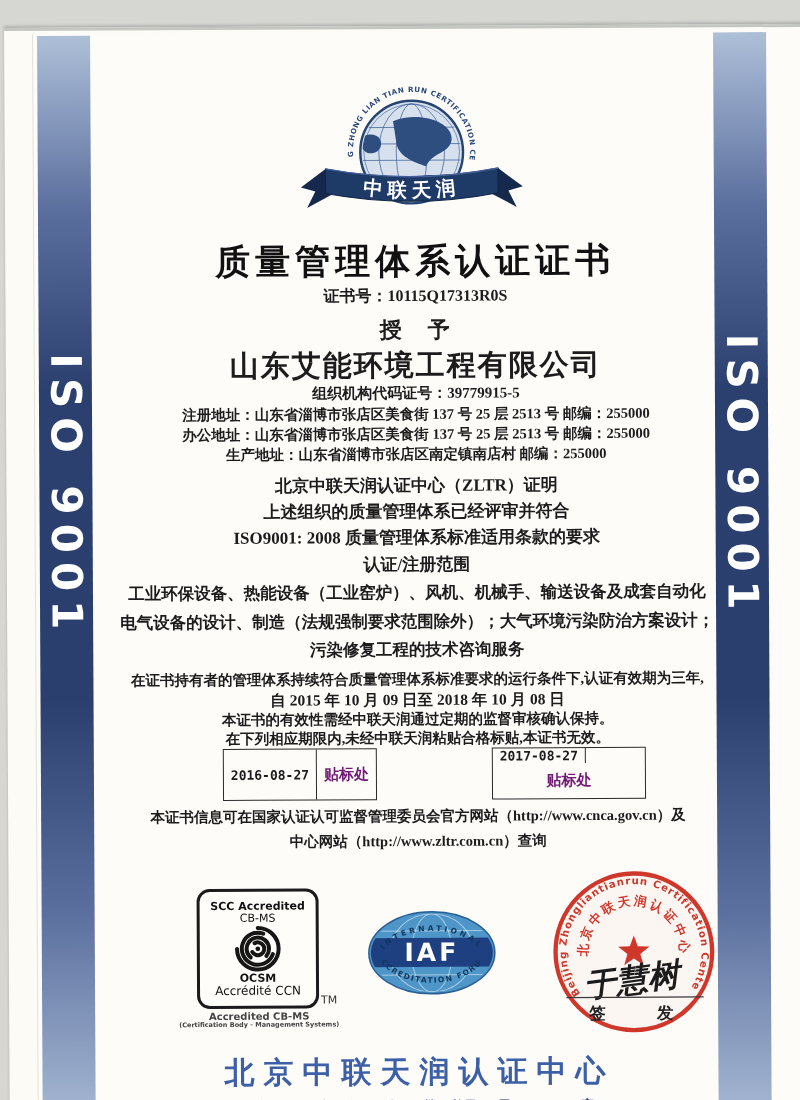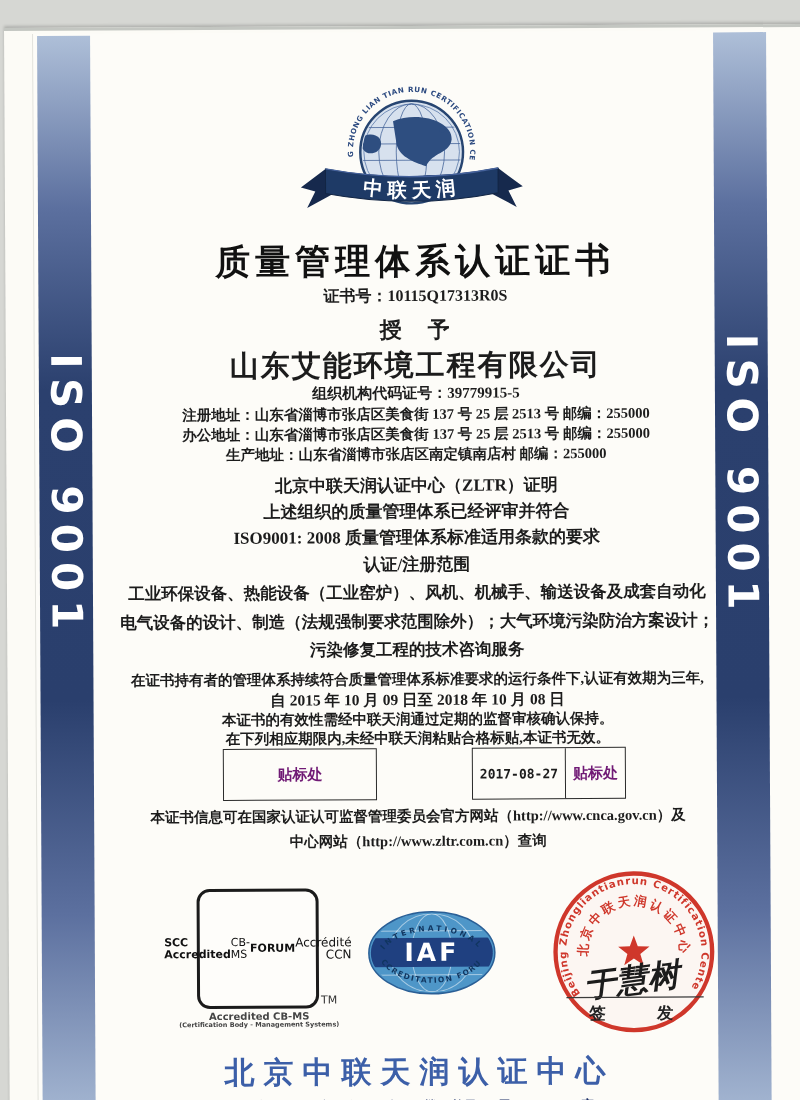--- a/index.html
+++ b/index.html
@@ -33,21 +33,21 @@
   .scope{font-size:16.5px;font-weight:bold;height:28px;}
   .valid{font-size:14.5px;font-weight:bold;height:20px;}
   .info{font-size:14.5px;font-weight:bold;height:25px;}
   
   .sbox{position:absolute;top:722px;width:152px;height:50px;border:1.5px solid #2a2a2a;display:flex;}
   .sbox .date{width:92px;border-right:1.5px solid #2a2a2a;display:flex;align-items:center;justify-content:center;
               font-size:13px;font-weight:bold;color:#1c1c1c;font-family:"DejaVu Sans Mono", monospace;}
   .sbox .lbl{flex:1;display:flex;align-items:center;justify-content:center;font-size:15px;font-weight:bold;color:#701a75;}
   
   #scc{position:absolute;left:188px;top:862px;width:116px;height:114px;border:3px solid #1b1b1b;border-radius:13px;
-       background:#fefdfa;display:flex;flex-direction:row;align-items:center;justify-content:center;color:#111;}
+       background:#fefdfa;display:flex;flex-direction:column;align-items:center;justify-content:center;color:#111;}
   #scc .t1{font-family:"DejaVu Sans", sans-serif;font-weight:bold;font-size:11px;line-height:12px;}
   #scc .t2{font-family:"DejaVu Sans", sans-serif;font-weight:normal;font-size:11px;line-height:12px;}
   #scc-tm{position:absolute;left:312px;top:967px;font-size:11px;color:#333;font-family:"DejaVu Sans", sans-serif;}
   .scc-cap{position:absolute;left:160px;width:180px;text-align:center;color:#444;font-family:"DejaVu Sans", sans-serif;font-weight:bold;}
   
   #footer-org{top:1026px;font-size:30px;font-weight:900;color:#3c5fa8;letter-spacing:9px;font-family:"DejaVu Sans", sans-serif;}
   #footer-addr{top:1072px;font-size:12.5px;font-weight:bold;font-style:italic;color:#1c2f66;letter-spacing:0.5px;}
 </style>
 </head>
 <body>
@@ -120,43 +120,44 @@
     <div class="line song scope" style="top:556px;">工业环保设备、热能设备（工业窑炉）、风机、机械手、输送设备及成套自动化</div>
     <div class="line song scope" style="top:585px;">电气设备的设计、制造（法规强制要求范围除外）；大气环境污染防治方案设计；</div>
     <div class="line song scope" style="top:613px;">污染修复工程的技术咨询服务</div>
 
     <div class="line song valid" style="top:644px;">在证书持有者的管理体系持续符合质量管理体系标准要求的运行条件下,认证有效期为三年,</div>
     <div class="line song valid" style="top:664px;font-size:15.5px;">自 2015 年 10 月 09 日至 2018 年 10 月 08 日</div>
     <div class="line song valid" style="top:684px;">本证书的有效性需经中联天润通过定期的监督审核确认保持。</div>
     <div class="line song valid" style="top:703px;">在下列相应期限内,未经中联天润粘贴合格标贴,本证书无效。</div>
 
     <div class="sbox" style="left:215px;">
+      <div class="date">2016-08-27</div>
       <div class="lbl song">贴标处</div>
     </div>
-    <div class="sbox" style="left:464px;">
+    <div class="sbox" style="left:484px;flex-direction:column;">
       <div class="date">2017-08-27</div>
       <div class="lbl song">贴标处</div>
     </div>
 
     <div class="line song info" style="top:781px;">本证书信息可在国家认证认可监督管理委员会官方网站（http://www.cnca.gov.cn）及</div>
     <div class="line song info" style="top:806px;">中心网站（http://www.zltr.com.cn）查询</div>
 
     <div id="scc">
       <div class="t1">SCC Accredited</div>
       <div class="t2">CB-MS</div>
       <svg width="48" height="48" viewBox="0 0 60 60">
         <g fill="none" stroke="#161616" stroke-width="5" stroke-linecap="round">
           <path d="M30,4 A26,26 0 1 1 4,30"></path>
           <path d="M30,10 A20,20 0 1 1 10,30" transform="rotate(110 30 30)"></path>
           <path d="M30,16 A14,14 0 1 1 16,30" transform="rotate(220 30 30)"></path>
           <path d="M30,22 A8,8 0 1 1 22,30" transform="rotate(330 30 30)"></path>
         </g>
         <circle cx="30" cy="30" r="3" fill="#161616"></circle>
       </svg>
-      <div class="t1">FORUM</div>
+      <div class="t1">OCSM</div>
       <div class="t2" style="font-size:12px;text-align:right;">Accrédité CCN</div>
     </div>
     <div id="scc-tm">TM</div>
     <div class="scc-cap" style="top:984px;font-size:10px;font-weight:bold;">Accredited CB-MS</div>
     <div class="scc-cap" style="top:994px;font-size:6.5px;">(Certification Body - Management Systems)</div>
 
     <svg class="abs" style="left:358px;top:884px;" width="130" height="86" viewBox="0 0 130 86">
       <defs>
         <clipPath id="iafClip">
             <ellipse cx="65" cy="43" rx="61" ry="39"></ellipse>

